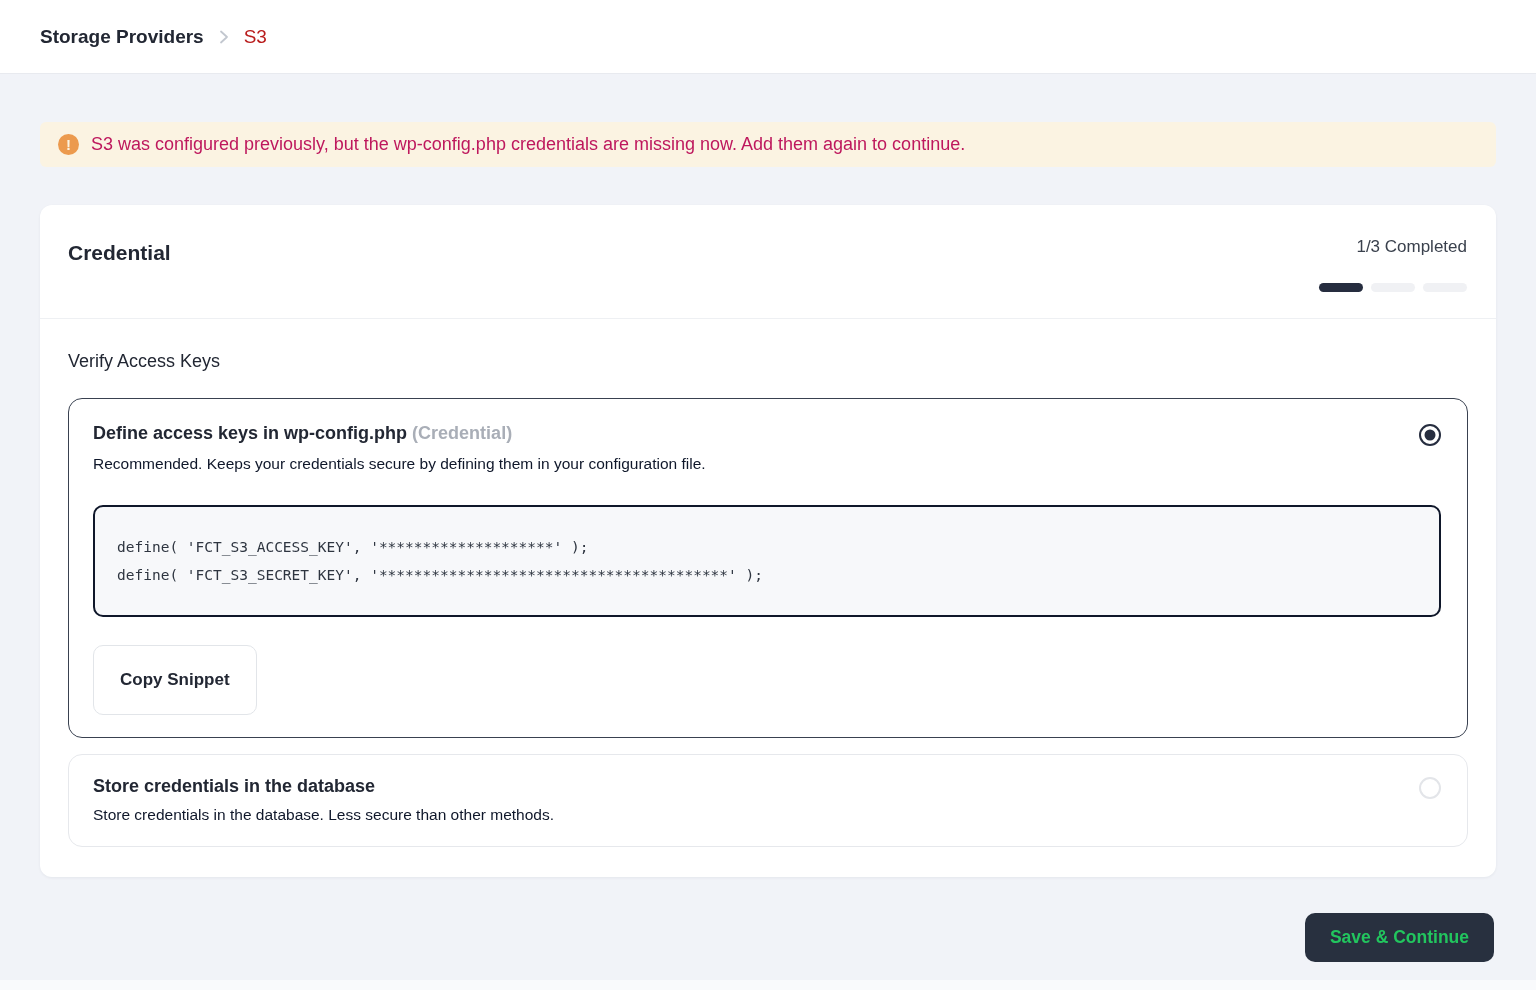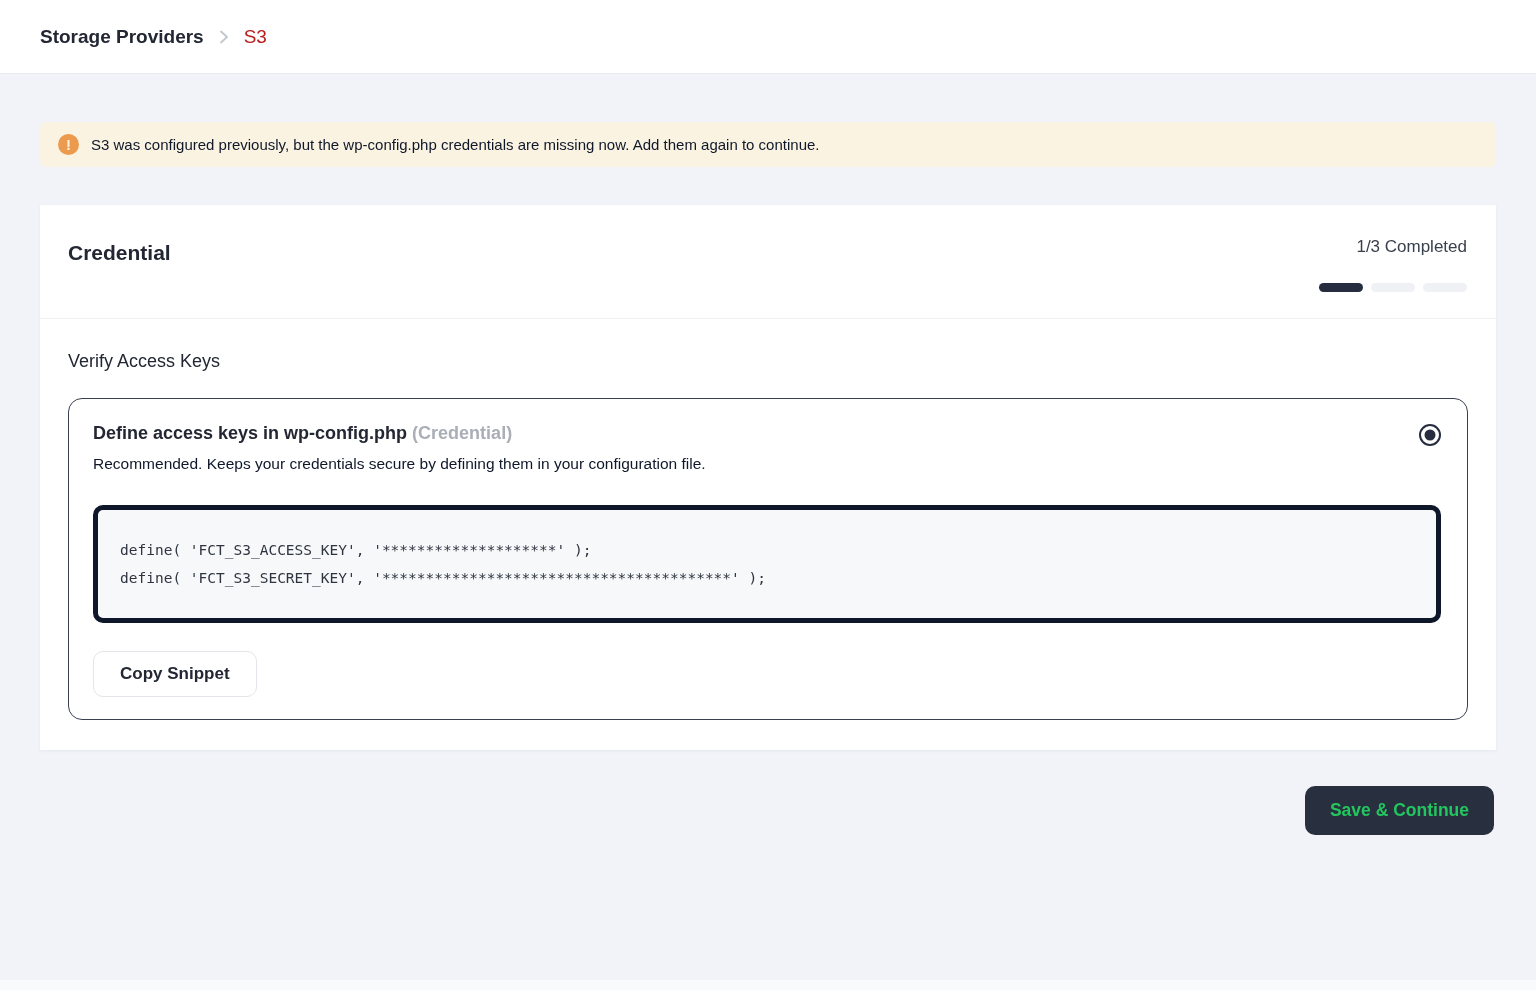--- a/index.html
+++ b/index.html
@@ -41,27 +41,27 @@
   }
   .banner-icon {
     width: 21px; height: 21px; flex: 0 0 21px;
     background: #ec9a4e;
     border-radius: 50%;
     color: #fbf3e2;
     display: flex; align-items: center; justify-content: center;
     font-size: 15px; font-weight: 700;
     line-height: 1;
   }
-  .banner-text { font-size: 15px; font-weight: 500; color: #0f172a; }
+  .banner-text { font-size: 18px; font-weight: 500; color: #be185d; }
 
   
   .card {
     margin-top: 38px;
     background: #ffffff;
-    border-radius: 0;
+    border-radius: 12px;
     box-shadow: 0 1px 3px rgba(25, 32, 50, 0.06);
   }
   .card-header {
     padding: 32px 28px 26px 28px;
     border-bottom: 1px solid #eef0f3;
     display: flex;
     align-items: flex-start;
     justify-content: space-between;
   }
   .card-title { font-size: 21px; font-weight: 700; color: #222733; padding-top: 4px; }
@@ -104,37 +104,37 @@
     transform: translate(-50%, -50%);
     background: #262d3f;
     border-radius: 50%;
   }
   .radio.unchecked { border: 2px solid #e3e5e9; background: #ffffff; }
 
   
   .code-block {
     margin-top: 32px;
     background: #f7f8fa;
-    border: 5px solid #0f172a;
+    border: 2px solid #0f172a;
     border-radius: 10px;
     padding: 26px 22px;
     font-family: "DejaVu Sans Mono", monospace;
     font-size: 14.5px;
     color: #2e3540;
     line-height: 28px;
     white-space: pre;
     overflow: hidden;
   }
   .copy-btn {
     margin-top: 28px;
     display: inline-block;
     background: #ffffff;
     border: 1px solid #e2e5e9;
     border-radius: 10px;
-    padding: 12px 26px;
+    padding: 24px 26px;
     font-family: "Liberation Sans", sans-serif;
     font-size: 17px;
     font-weight: 600;
     color: #222733;
     cursor: pointer;
   }
 
   
   .footer-row {
     display: flex;
@@ -208,20 +208,29 @@
           <div class="radio checked" role="radio" aria-checked="true"></div>
         </div>
         <div class="option-desc">Recommended. Keeps your credentials secure by defining them in your configuration file.</div>
 
         <div class="code-block"><span>define( 'FCT_S3_ACCESS_KEY', '********************' );</span>
 <span>define( 'FCT_S3_SECRET_KEY', '****************************************' );</span></div>
 
         <button class="copy-btn">Copy Snippet</button>
       </div>
 
+      <div class="option unselected">
+        <div class="option-head">
+          <div>
+            <div class="option-title">Store credentials in the database</div>
+            <div class="option-desc">Store credentials in the database. Less secure than other methods.</div>
+          </div>
+          <div class="radio unchecked" role="radio" aria-checked="false"></div>
+        </div>
+      </div>
     </div>
   </div>
 
   <div class="footer-row">
     <button class="save-btn">Save &amp; Continue</button>
   </div>
 
 </div>
 
 <div class="bottom-strip"></div>

